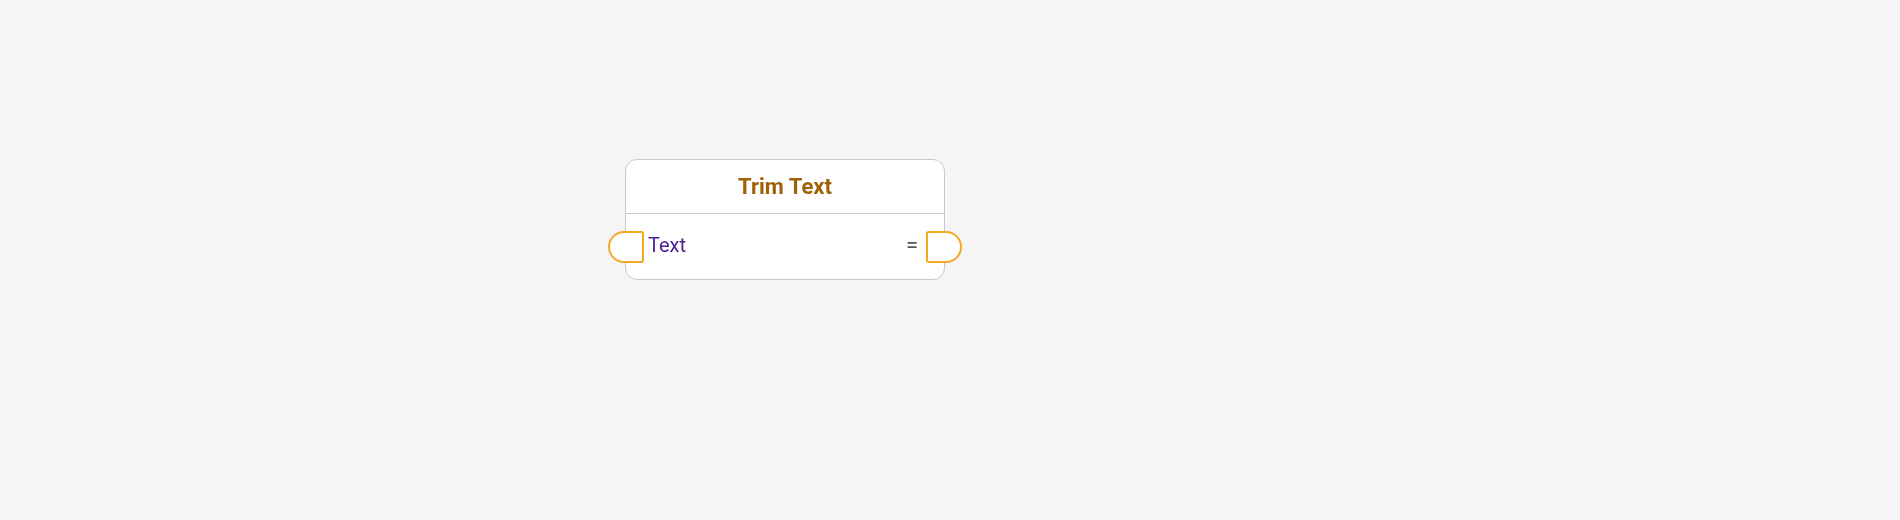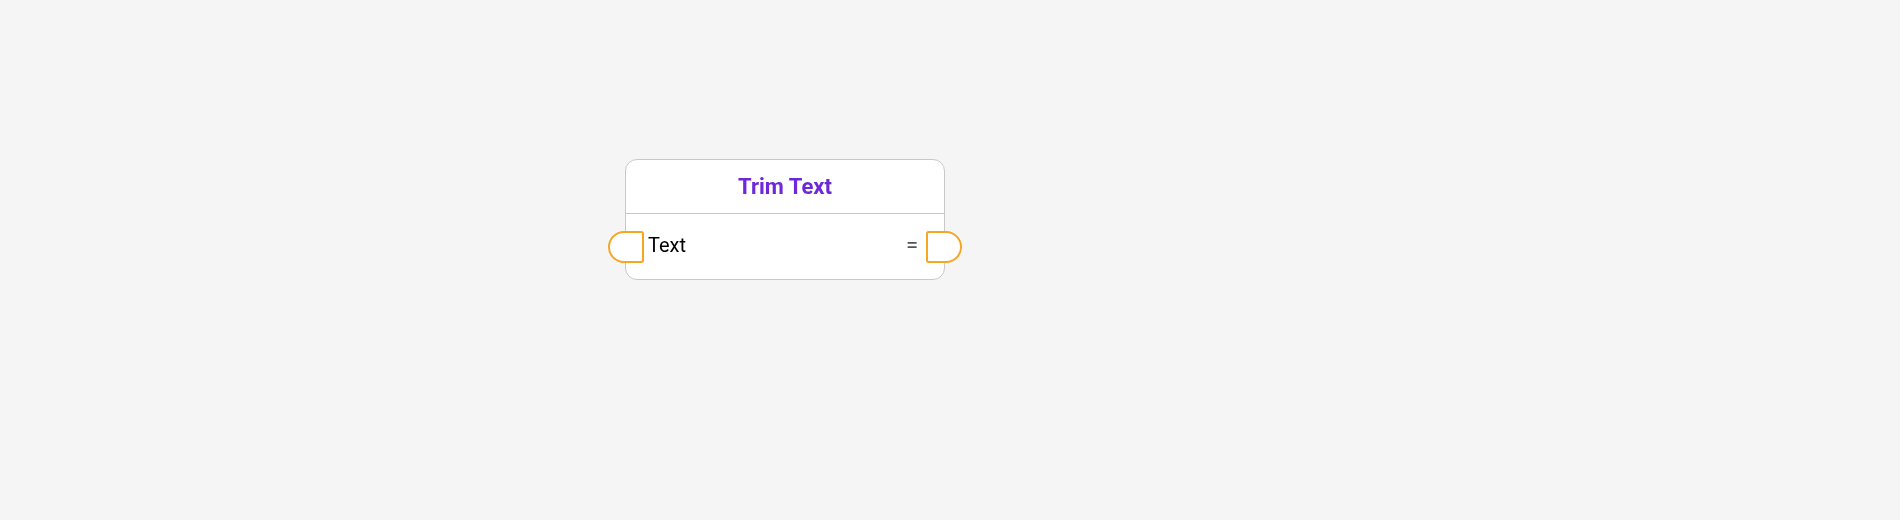--- a/index.html
+++ b/index.html
@@ -24,32 +24,32 @@
       border-radius: 12px;
     }
     .node-header {
       text-align: center;
       padding: 14px 10px;
       border-bottom: 1px solid #c8c8c8;
     }
     .node-title {
       font-size: 22px;
       font-weight: 700;
-      color: #6d28d9;
+      color: #a16207;
     }
     .node-body {
       position: relative;
       padding: 18px 22px 22px 22px;
       display: flex;
       align-items: center;
       justify-content: space-between;
     }
     .input-label {
       font-size: 20px;
-      color: #000000;
+      color: #4c1d95;
     }
     .output-label {
       font-size: 22px;
       color: #555555;
       margin-right: 4px;
     }
     .port {
       position: absolute;
       top: 50%;
       transform: translateY(-50%);

